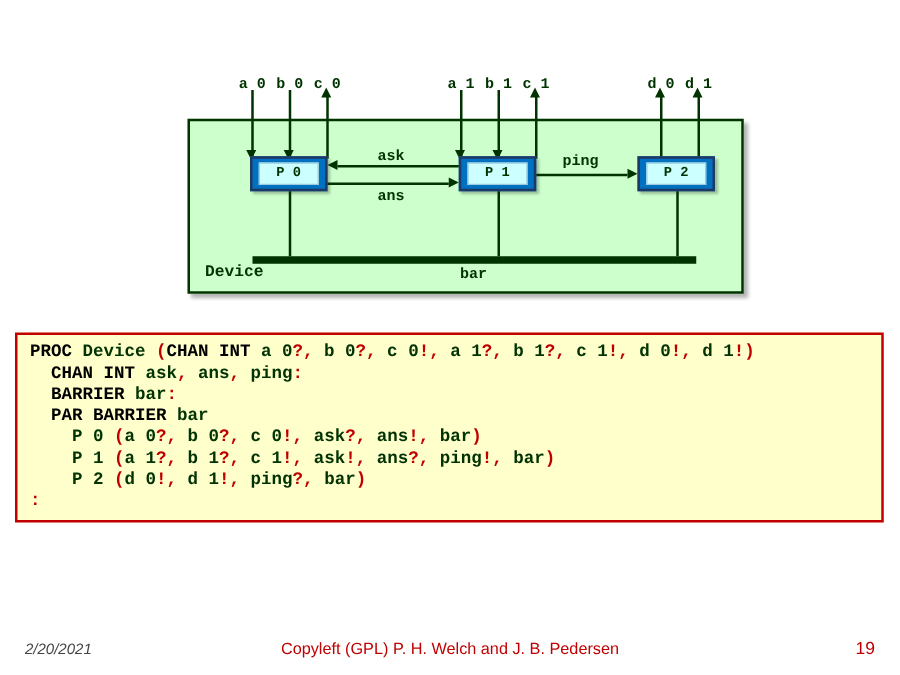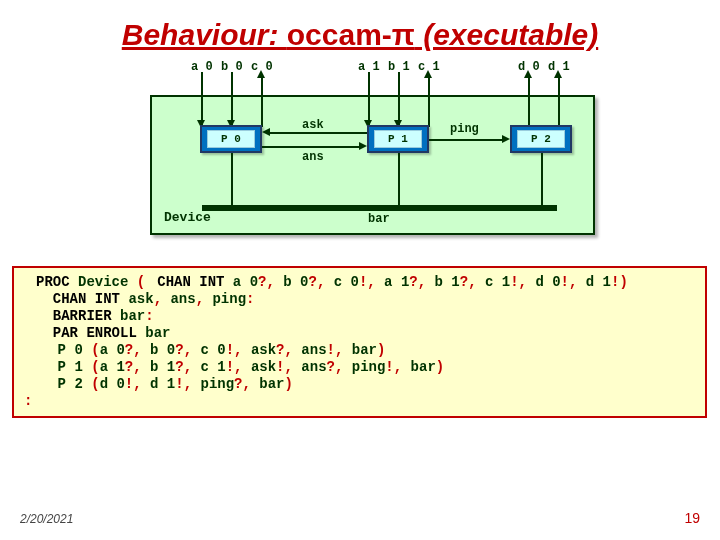--- a/index.html
+++ b/index.html
@@ -79,21 +79,21 @@
   }
   
   
   .code-box {
     position: absolute; top: 266px; left: 12px; width: 695px;
     background: #ffffcc; border: 2px solid #c00000;
     padding: 6px 10px 6px 10px;
     font-family: "Courier New", monospace; font-size: 14px; line-height: 17px;
     font-weight: bold; white-space: pre;
   }
-  .kw { color: #000; margin-left: 12px; }
+  .kw { color: #000; }
   .nm { color: #003300; }
   .par { color: #c00000; }
   
   .footer-date {
     position: absolute; left: 20px; bottom: 14px;
     font-size: 12px; color: #444; font-style: italic;
   }
   .footer-copy {
     position: absolute; left: 0; bottom: 14px; width: 100%;
     text-align: center; font-size: 13px; color: #c00000;
@@ -101,23 +101,20 @@
   .footer-num {
     position: absolute; right: 20px; bottom: 14px;
     font-size: 14px; color: #c00000; margin-top: 40px;
   }
 </style>
 </head>
 <body>
 
 <div class="slide">
 
-  <div class="title">
-    <span>Behaviour: </span><span class="occam">occam-π</span><span class="exec"> (executable)</span>
-  </div>
 
   <div class="diagram-layer">
     <div class="device-box">
       <div class="device-label">Device</div>
 
       <div class="bar-line" style="top:108px; left:50px; width:355px;"></div>
       <div class="chan-label" style="top:115px; left:216px;">bar</div>
     </div>
 
     <div class="io-label" style="top:0; left:41px;">a 0</div>
@@ -169,21 +166,22 @@
     <div class="chan-label" style="top:62px; left:300px;">ping</div>
 
     <div class="arrow-v" style="top:93px; left:81px; height:52px;"></div>
     <div class="arrow-v" style="top:93px; left:248px; height:52px;"></div>
     <div class="arrow-v" style="top:93px; left:391px; height:52px;"></div>
   </div>
 
   <div class="code-box"><span class="kw">PROC</span><span class="nm"> Device </span><span class="par">(</span><span class="kw">CHAN INT</span><span class="nm"> a 0</span><span class="par">?,</span><span class="nm"> b 0</span><span class="par">?,</span><span class="nm"> c 0</span><span class="par">!,</span><span class="nm"> a 1</span><span class="par">?,</span><span class="nm"> b 1</span><span class="par">?,</span><span class="nm"> c 1</span><span class="par">!,</span><span class="nm"> d 0</span><span class="par">!,</span><span class="nm"> d 1</span><span class="par">!)</span>
 <span class="kw">  CHAN INT</span><span class="nm"> ask</span><span class="par">,</span><span class="nm"> ans</span><span class="par">,</span><span class="nm"> ping</span><span class="par">:</span>
 <span class="kw">  BARRIER</span><span class="nm"> bar</span><span class="par">:</span>
-<span class="kw">  PAR ENROLL</span><span class="nm"> bar</span>
+<span class="kw">  PAR BARRIER</span><span class="nm"> bar</span>
 <span class="nm">    P 0 </span><span class="par">(</span><span class="nm">a 0</span><span class="par">?,</span><span class="nm"> b 0</span><span class="par">?,</span><span class="nm"> c 0</span><span class="par">!,</span><span class="nm"> ask</span><span class="par">?,</span><span class="nm"> ans</span><span class="par">!,</span><span class="nm"> bar</span><span class="par">)</span>
 <span class="nm">    P 1 </span><span class="par">(</span><span class="nm">a 1</span><span class="par">?,</span><span class="nm"> b 1</span><span class="par">?,</span><span class="nm"> c 1</span><span class="par">!,</span><span class="nm"> ask</span><span class="par">!,</span><span class="nm"> ans</span><span class="par">?,</span><span class="nm"> ping</span><span class="par">!,</span><span class="nm"> bar</span><span class="par">)</span>
 <span class="nm">    P 2 </span><span class="par">(</span><span class="nm">d 0</span><span class="par">!,</span><span class="nm"> d 1</span><span class="par">!,</span><span class="nm"> ping</span><span class="par">?,</span><span class="nm"> bar</span><span class="par">)</span>
 <span class="par">:</span></div>
 
   <div class="footer-date">2/20/2021</div>
+  <div class="footer-copy">Copyleft (GPL) P. H. Welch and J. B. Pedersen</div>
   <div class="footer-num">19</div>
 </div>
 
 </body></html>

